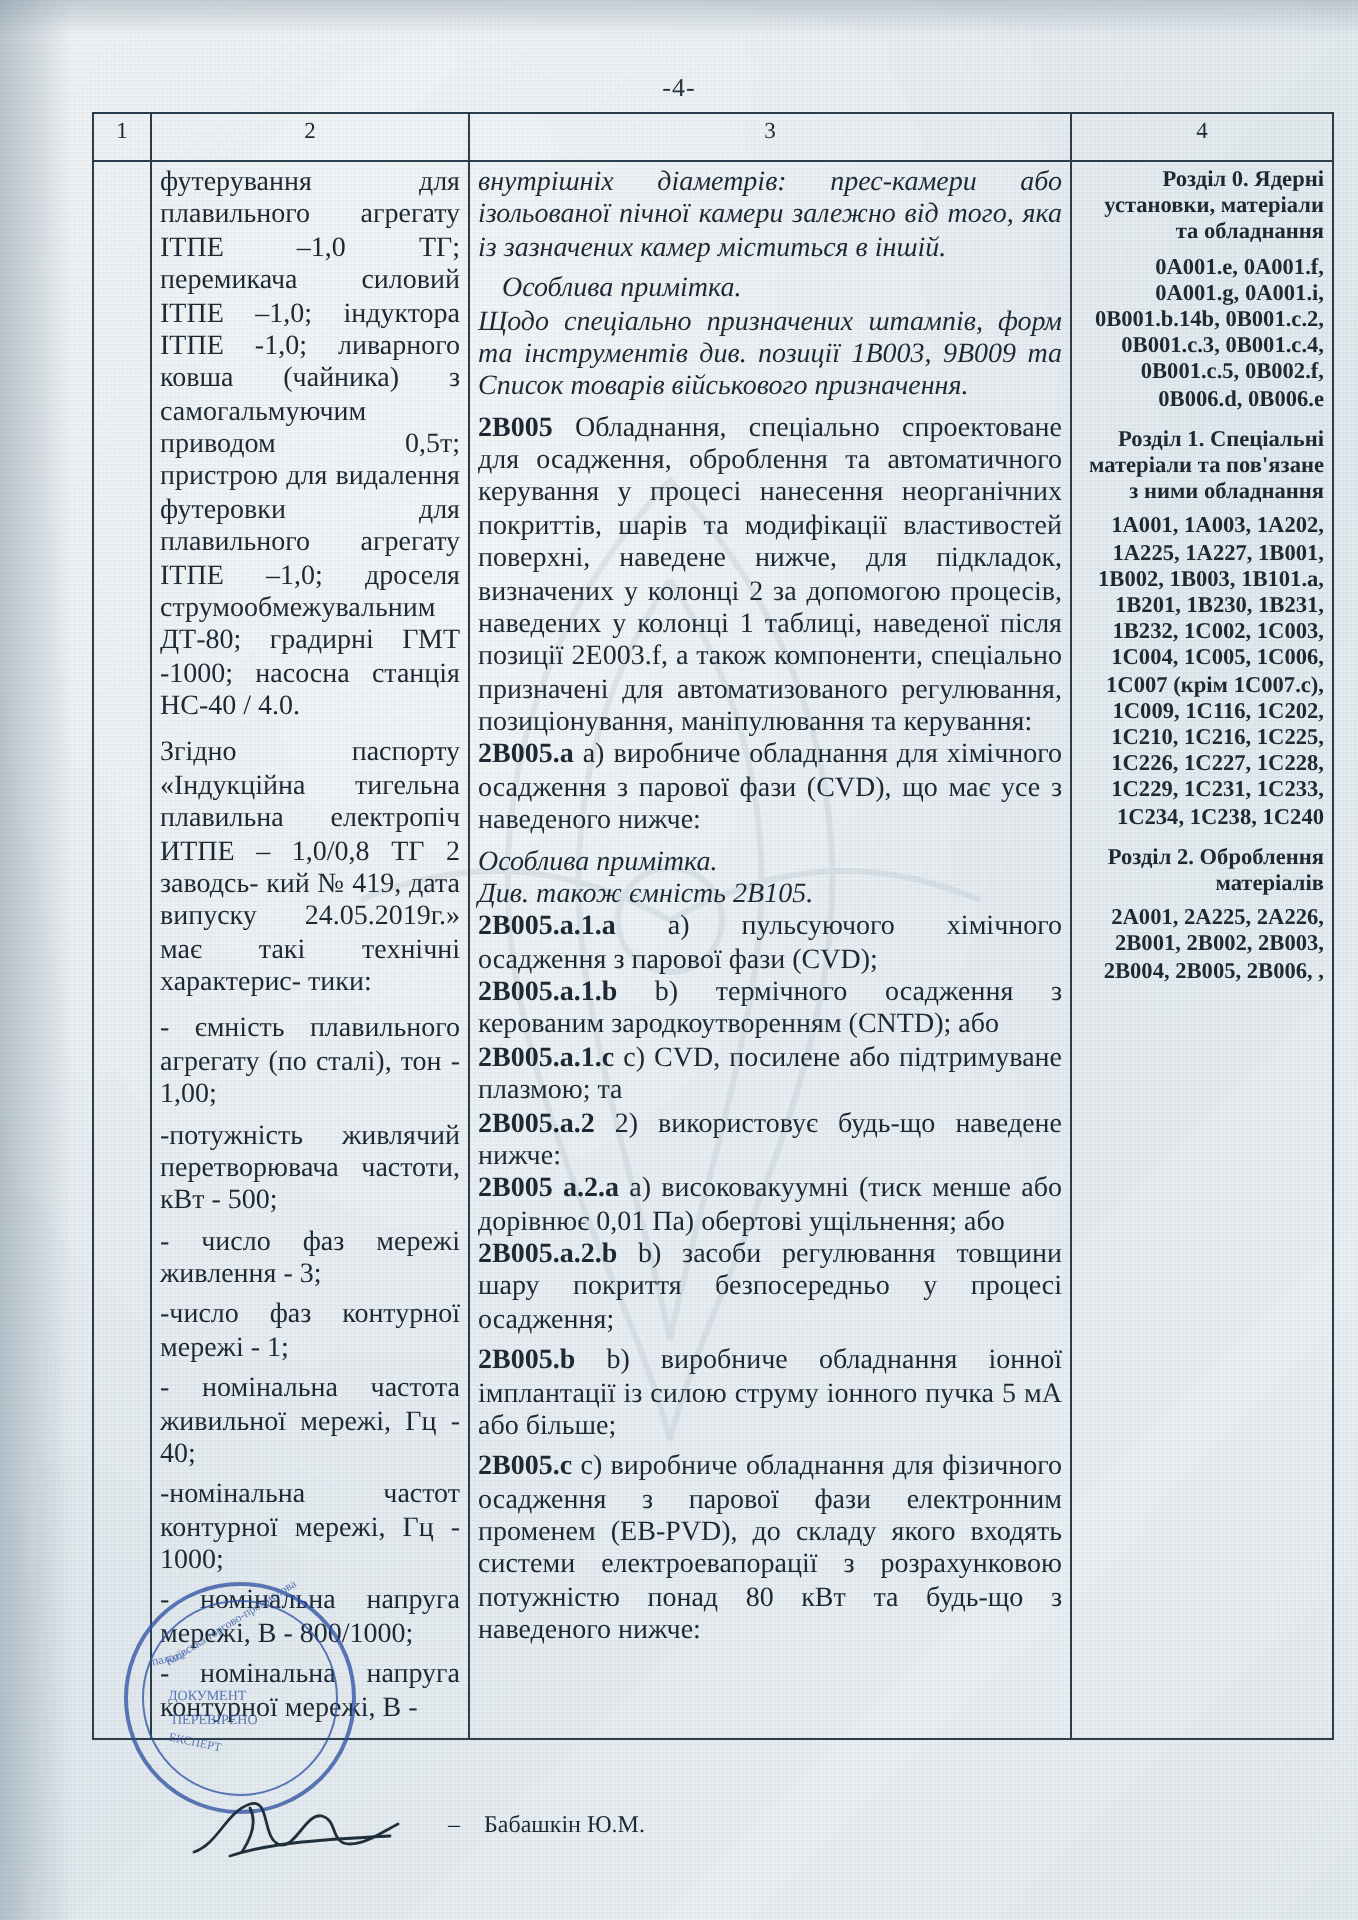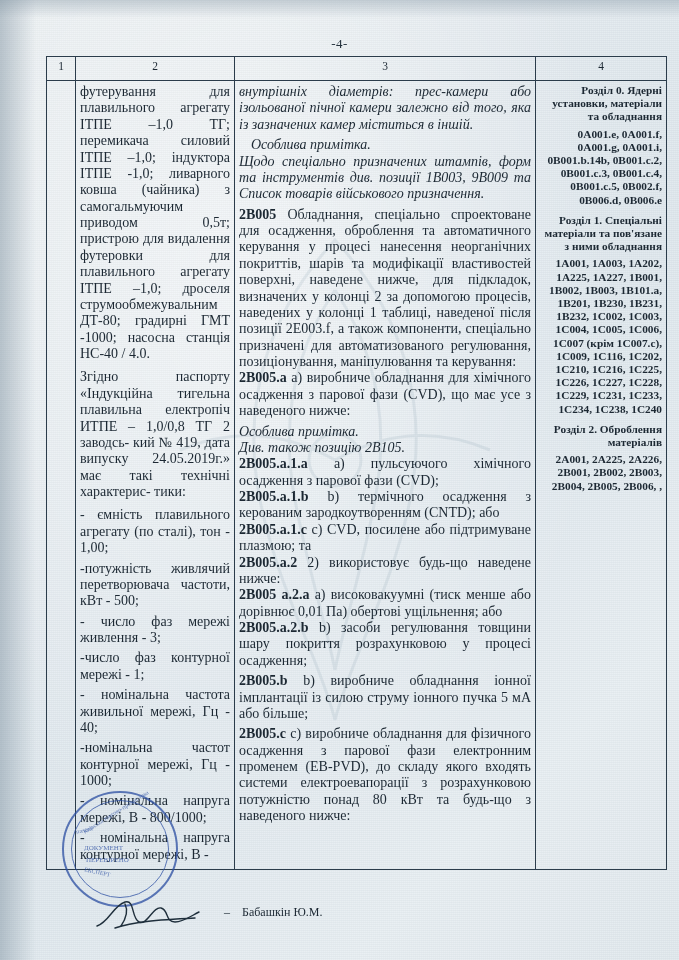--- a/index.html
+++ b/index.html
@@ -221,27 +221,27 @@
         <div class="cell-inner">
           <p class="ital">внутрішніх діаметрів: прес-камери або ізольованої пічної камери залежно від того, яка із зазначених камер міститься в іншій.</p>
           <div class="gap-sm"></div>
           <p class="ital indent">Особлива примітка.</p>
           <p class="ital">Щодо спеціально призначених штампів, форм та інструментів див. позиції 1В003, 9В009 та Список товарів військового призначення.</p>
           <div class="gap-sm"></div>
           <p><span class="bold">2В005</span> <span>Обладнання, спеціально спроектоване для осадження, оброблення та автоматичного керування у процесі нанесення неорганічних покриттів, шарів та модифікації властивостей поверхні, наведене нижче, для підкладок, визначених у колонці 2 за допомогою процесів, наведених у колонці 1 таблиці, наведеної після позиції 2Е003.f, а також компоненти, спеціально призначені для автоматизованого регулювання, позиціонування, маніпулювання та керування:</span></p>
           <p><span class="bold">2В005.a</span> <span>а)   виробниче обладнання для хімічного осадження з парової фази (CVD), що має усе з наведеного нижче:</span></p>
           <div class="gap-sm"></div>
           <p class="ital">Особлива примітка.</p>
-          <p class="ital">Див. також позицію 2В105.</p>
+          <p class="ital">Див. також ємність 2В105.</p>
           <p><span class="bold">2В005.a.1.a</span> <span>a)   пульсуючого хімічного осадження з парової фази (CVD);</span></p>
           <p><span class="bold">2В005.a.1.b</span> <span>b)   термічного осадження з керованим зародкоутворенням (CNTD); або</span></p>
           <p><span class="bold">2В005.a.1.c</span> <span>c)  CVD, посилене або підтримуване плазмою; та</span></p>
           <p><span class="bold">2В005.a.2</span> <span>2)   використовує будь-що наведене нижче:</span></p>
           <p><span class="bold">2В005 a.2.a</span> <span>a)   високовакуумні (тиск менше або дорівнює 0,01 Па) обертові ущільнення; або</span></p>
-          <p><span class="bold">2В005.a.2.b</span> <span>b)   засоби регулювання товщини шару покриття розрахунковою у процесі осадження;</span></p>
+          <p><span class="bold">2В005.a.2.b</span> <span>b)   засоби регулювання товщини шару покриття безпосередньо у процесі осадження;</span></p>
           <div class="gap-sm"></div>
           <p><span class="bold">2В005.b</span> <span>b)   виробниче обладнання іонної імплантації із силою струму іонного пучка 5 мА або більше;</span></p>
           <div class="gap-sm"></div>
           <p><span class="bold">2В005.c</span> <span>c)   виробниче обладнання для фізичного осадження з парової фази електронним променем (EB-PVD), до складу якого входять системи електроевапорації з розрахунковою потужністю понад 80 кВт та будь-що з наведеного нижче:</span></p>
         </div>
       </td>
       <td class="c4 col4">
         <div class="cell-inner">
           <p>Розділ 0. Ядерні установки, матеріали та обладнання</p>
           <div class="gap-sm"></div>

